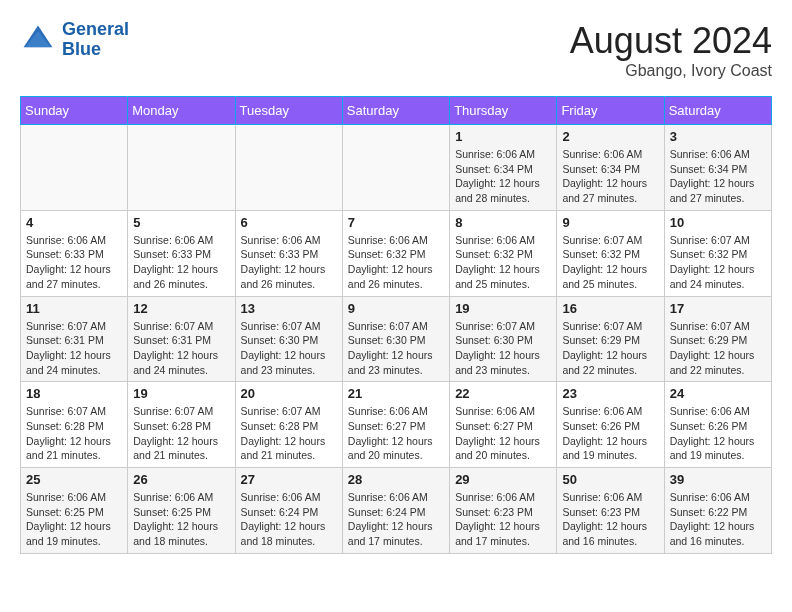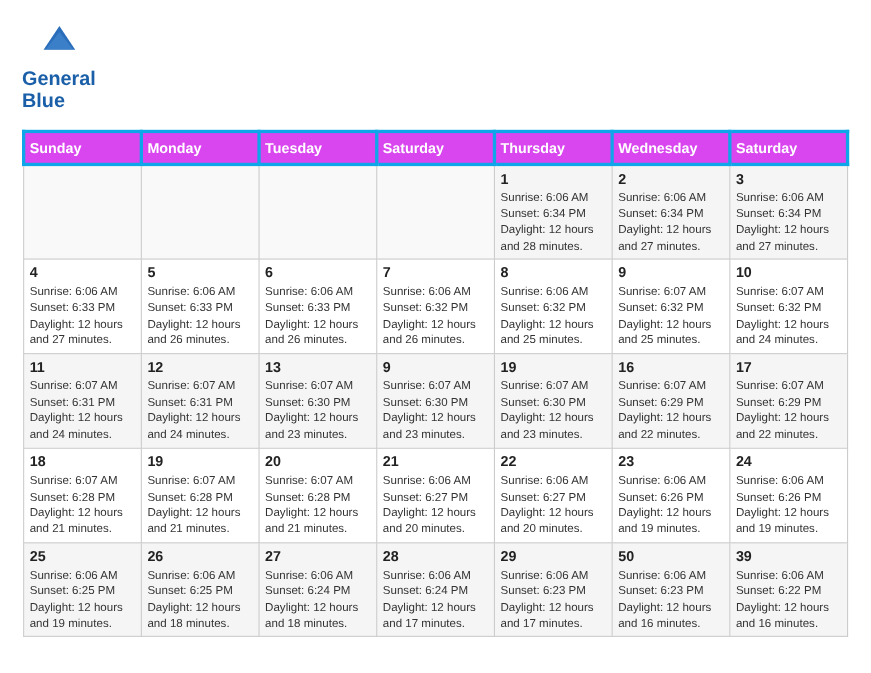--- a/index.html
+++ b/index.html
@@ -13,21 +13,20 @@
     .header {
       display: flex;
       justify-content: space-between;
       align-items: flex-start;
       margin-bottom: 16px;
     }
     .logo {
       display: flex;
       align-items: center;
       gap: 6px;
-      flex-direction: column;
     }
     .logo-text {
       font-size: 18px;
       font-weight: bold;
       color: #1a5fa8;
       line-height: 1.1;
     }
     .logo-text span {
       display: block;
     }
@@ -46,27 +45,27 @@
     .location {
       font-size: 16px;
       color: #444;
     }
     .calendar {
       width: 100%;
       border-collapse: collapse;
       font-size: 11px;
     }
     .calendar th {
-      background: #d946ef;
+      background: #8b5cf6;
       color: #fff;
       padding: 6px 4px;
       text-align: left;
       font-size: 13px;
-      font-weight: bold;
-      border: 3px solid #0ea5e9;
+      font-weight: normal;
+      border: 1px solid #0ea5e9;
     }
     .calendar td {
       border: 1px solid #ccc;
       vertical-align: top;
       padding: 4px 5px;
       width: calc(100% / 7);
       min-height: 80px;
       background: #fff;
     }
     .calendar tr:nth-child(odd) td {
@@ -99,32 +98,34 @@
     <svg class="logo-icon" viewBox="0 0 40 40">
       <polygon points="20,4 36,28 4,28" fill="#2a6ebb"></polygon>
       <polygon points="20,10 34,28 6,28" fill="#5599dd" opacity="0.4"></polygon>
     </svg>
     <div class="logo-text">
       <span>General</span>
       <span>Blue</span>
     </div>
   </div>
   <div class="title-block">
+    <div class="month-year">August 2024</div>
+    <div class="location">Gbango, Ivory Coast</div>
   </div>
 </div>
 
 <table class="calendar">
   <thead>
     <tr>
     <th>Sunday</th>
         <th>Monday</th>
         <th>Tuesday</th>
         <th>Saturday</th>
         <th>Thursday</th>
-        <th>Wednesday</th>
+        <th>Friday</th>
         <th>Saturday</th>
       </tr>
   </thead>
   <tbody id="calendar-body">
   <tr>
         <td class="empty-cell"></td>
         <td class="empty-cell"></td>
         <td class="empty-cell"></td>
         <td class="empty-cell"></td>
         <td>

